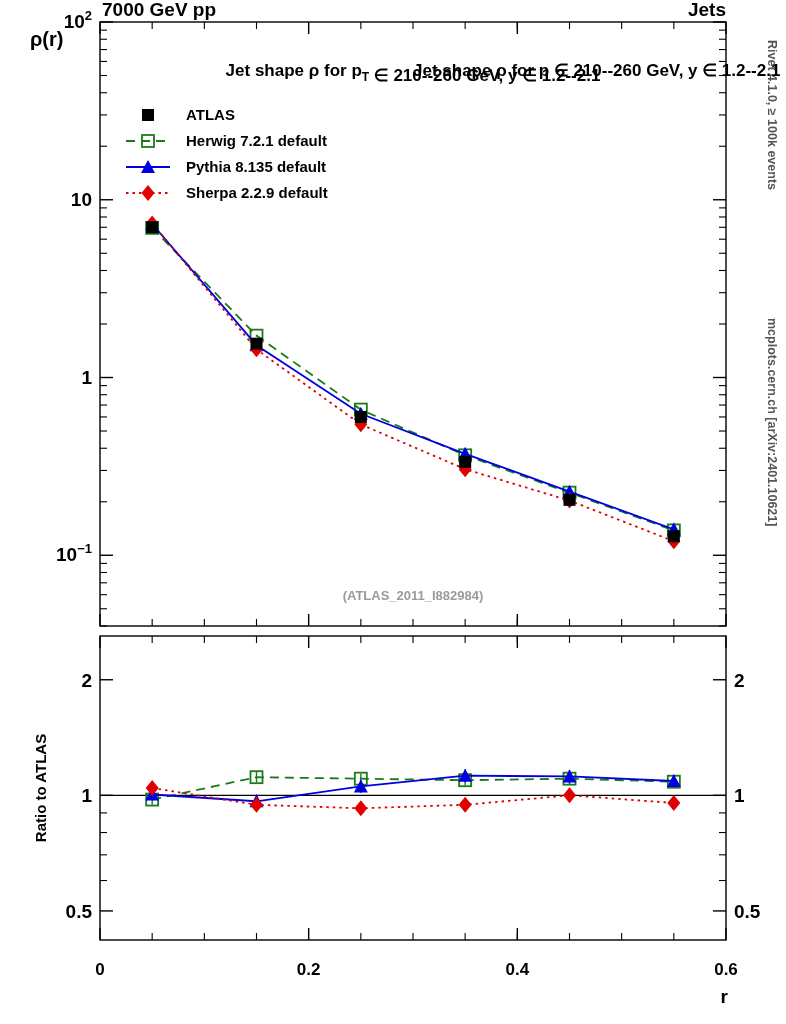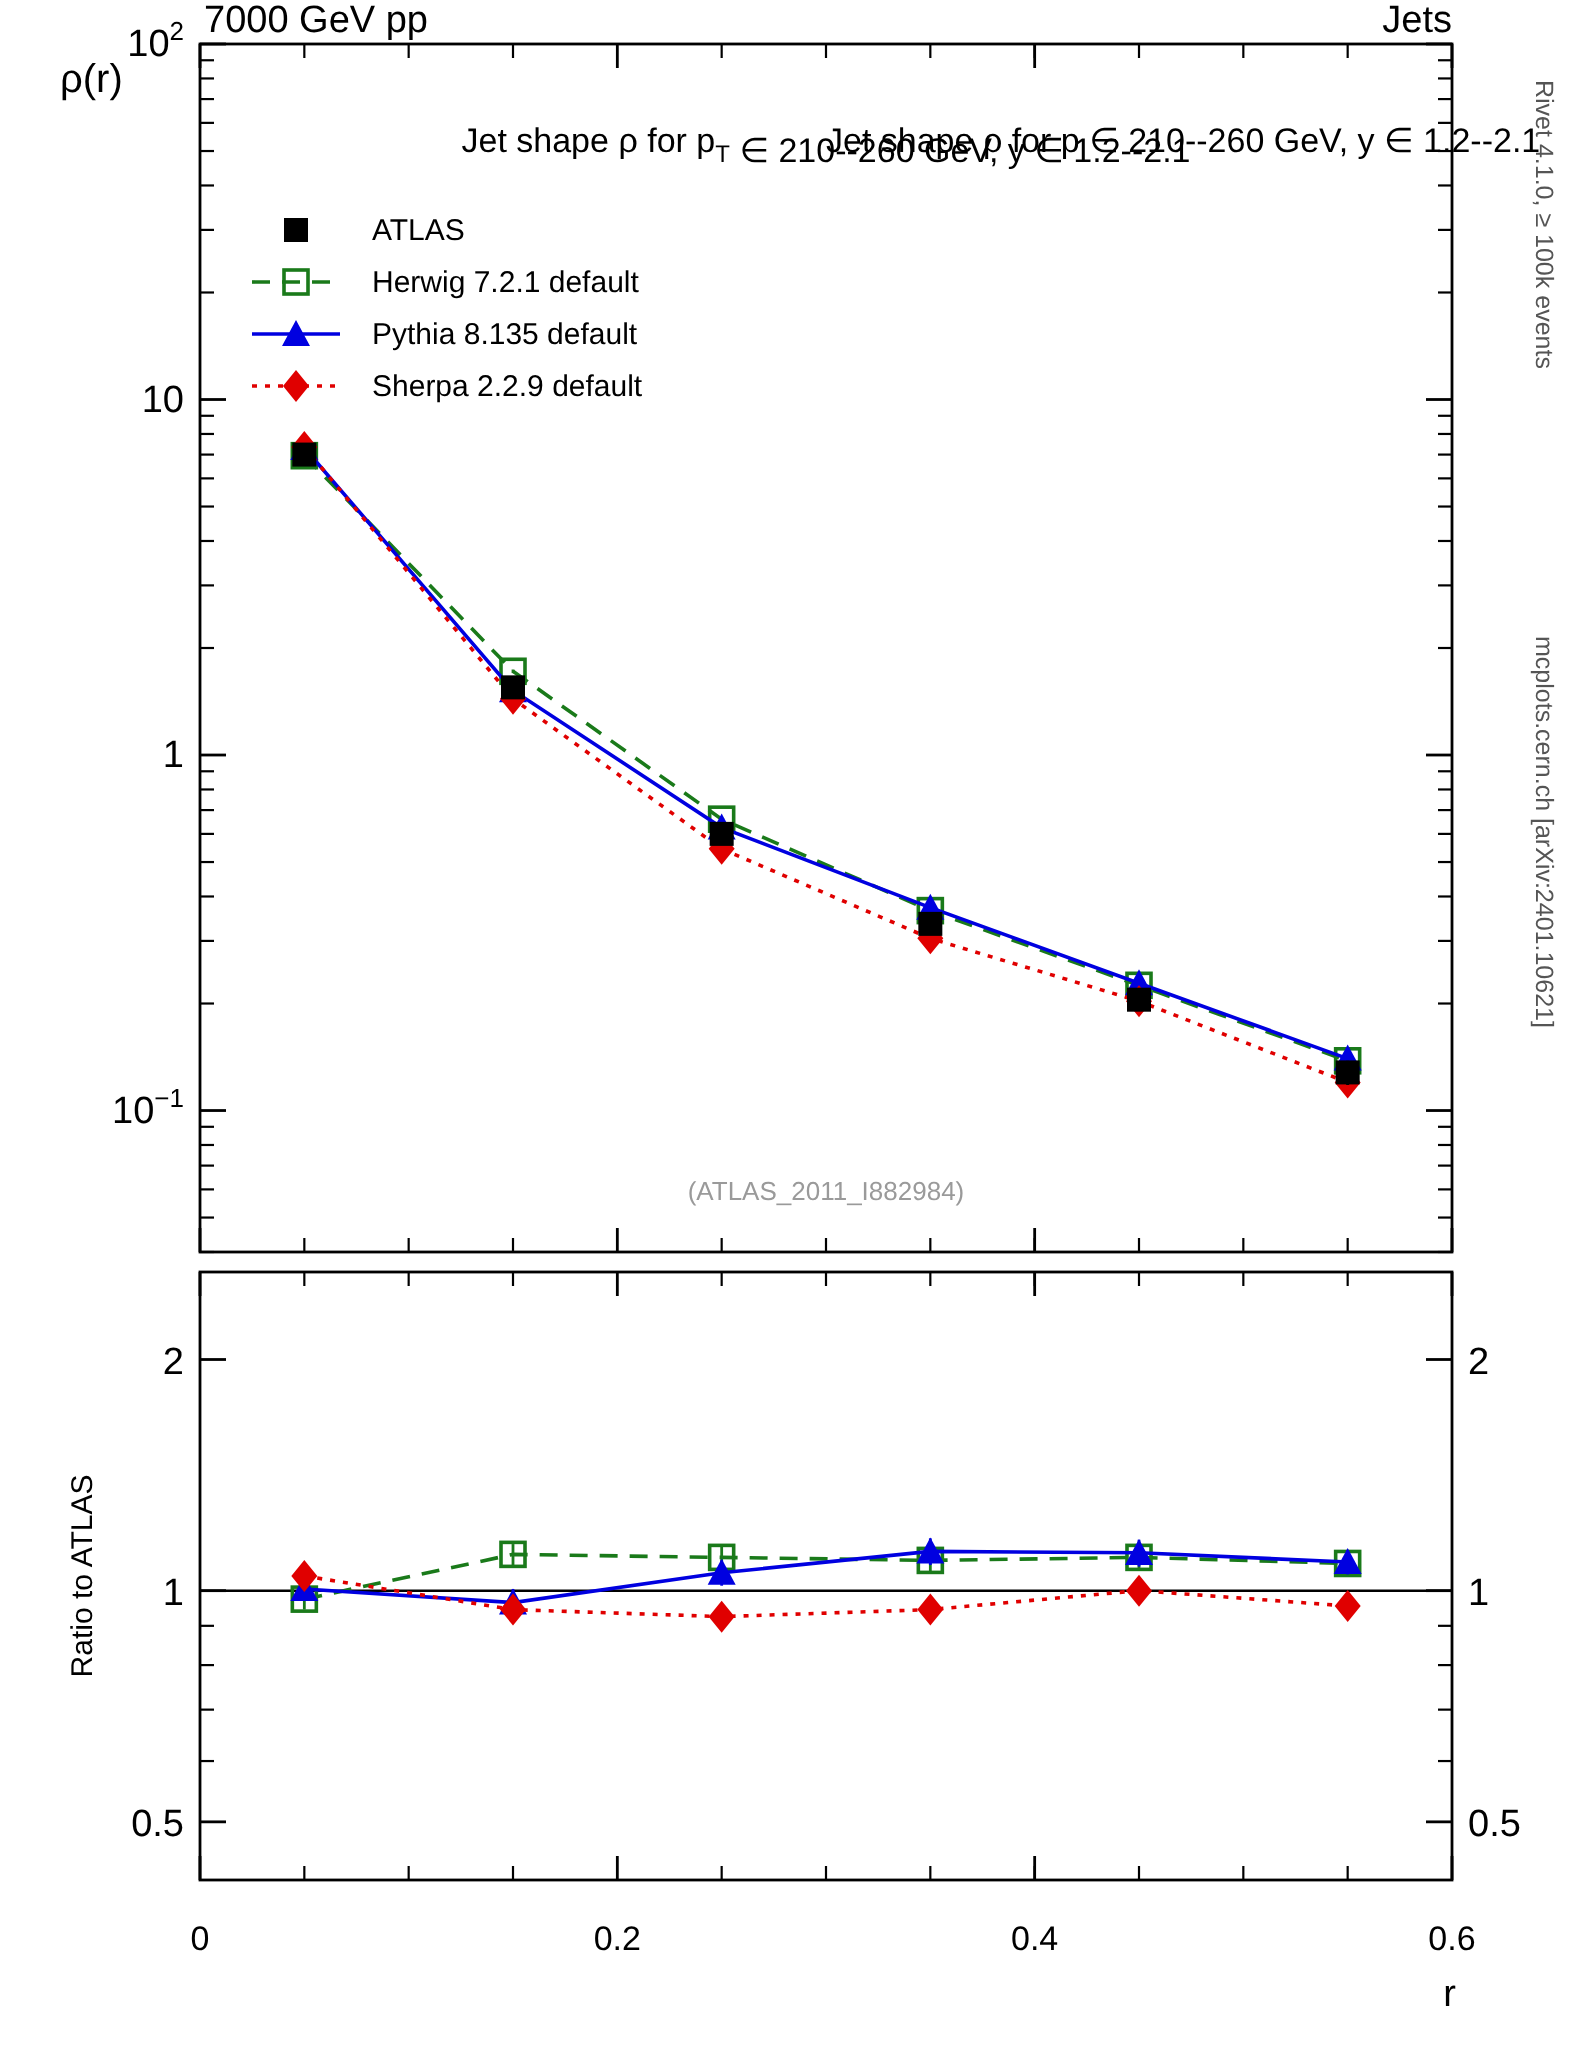--- a/index.html
+++ b/index.html
@@ -1,17 +1,17 @@
 <!DOCTYPE html>
 <html><head>
 <meta charset="utf-8">
 <style>
   html,body{margin:0;padding:0;}
   body{width:786px;height:1024px;background:#ffffff;font-family:"Liberation Sans",sans-serif;color:#000;}
-  #root{position:relative;width:786px;height:1024px;overflow:hidden;}
+  #root{position:relative;width:786px;height:1024px;overflow:hidden;font-weight:bold;}
   svg{position:absolute;left:0;top:0;}
 </style>
 </head>
 <body>
 
 <div id="root">
   <svg id="canvas" width="786" height="1024">
       <rect x="100" y="22" width="626" height="604" fill="none" stroke="#000" stroke-width="1.4"></rect>
       <rect x="100" y="636" width="626" height="304" fill="none" stroke="#000" stroke-width="1.4"></rect>
       <text x="102" y="16" font-size="19" font-family="&quot;Liberation Sans&quot;, sans-serif" fill="#000" text-anchor="start">7000 GeV pp</text>

